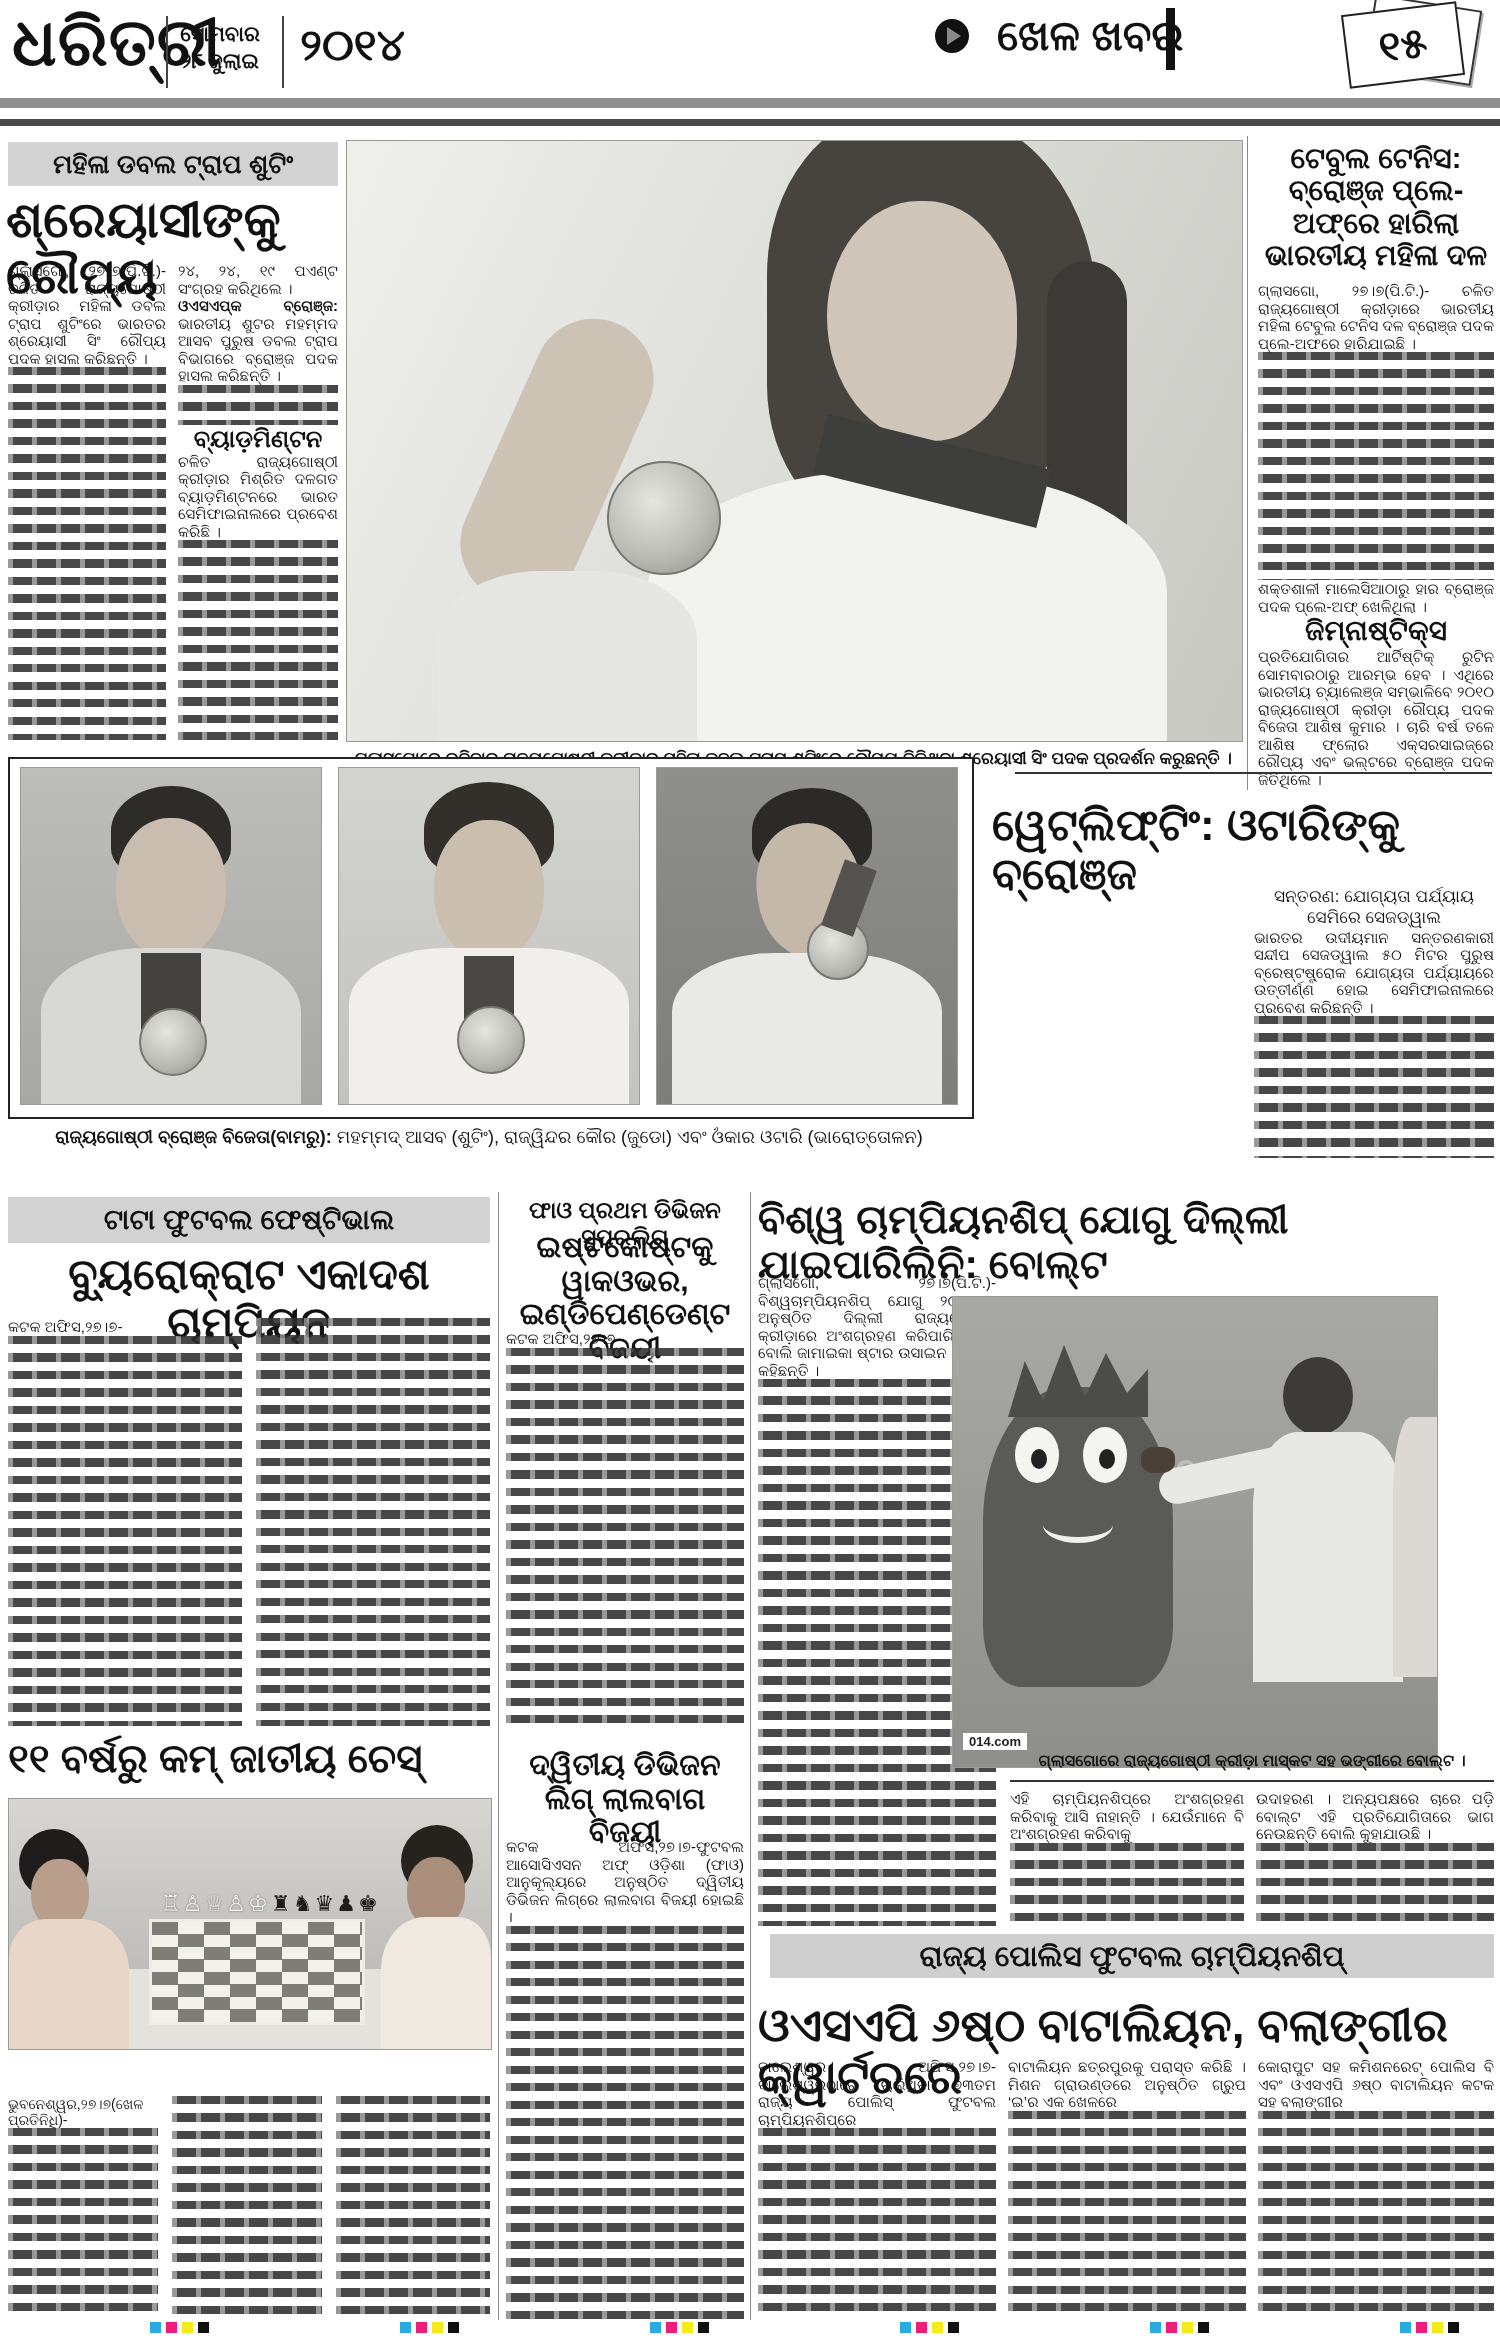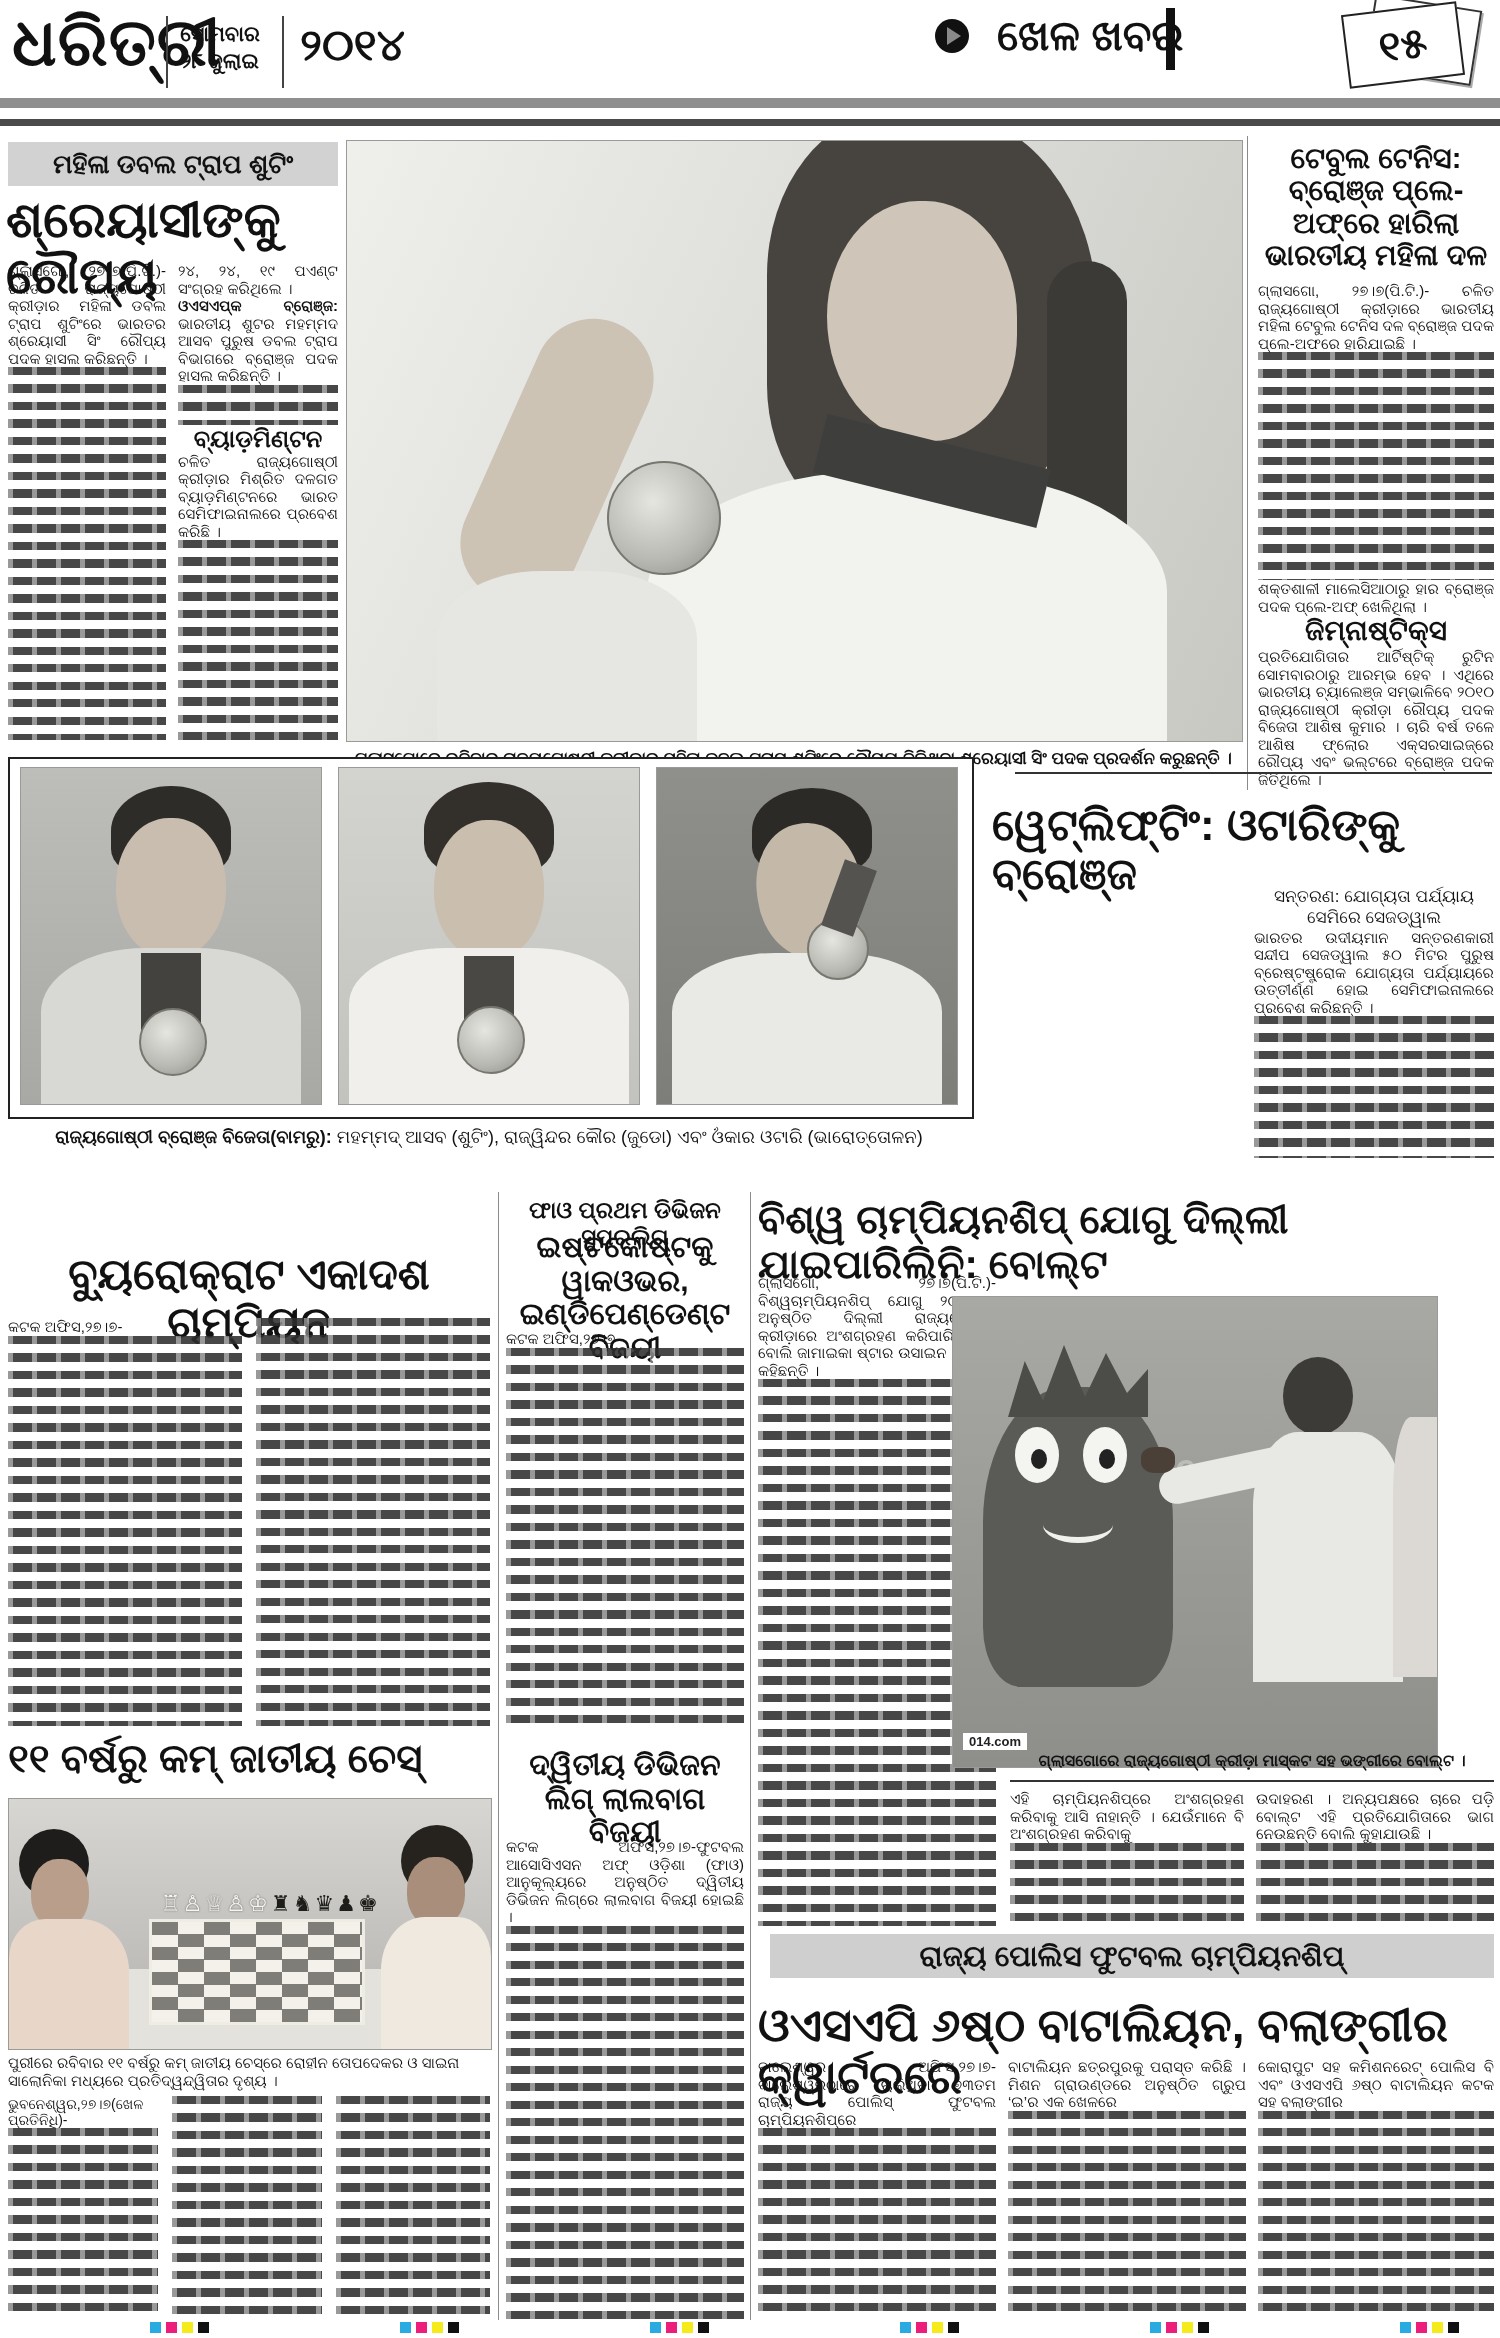--- a/index.html
+++ b/index.html
@@ -148,20 +148,21 @@
       <div class="blob" style="left:175px;top:95px;width:34px;height:70px;background:#55534f;transform:rotate(20deg);"></div>
     </div>
   </div>
   <div class="abs caption center" style="left:8px;top:1127px;width:962px;font-size:18px;">
     <b>ରାଜ୍ୟଗୋଷ୍ଠୀ ବ୍ରୋଞ୍ଜ ବିଜେତା(ବାମରୁ):</b><span> ମହମ୍ମଦ୍ ଆସବ (ଶୁଟିଂ), ରାଜ୍‌ୱିନ୍ଦର କୌର (ଜୁଡୋ) ଏବଂ ଓଁକାର ଓଟାରି (ଭାରୋତ୍ତୋଳନ)</span>
   </div>
 
   <div class="vrule" style="left:498px;top:1192px;height:1128px;"></div>
   <div class="vrule" style="left:750px;top:1192px;height:1128px;"></div>
 
+  <div class="abs kicker" style="left:8px;top:1197px;width:482px;height:46px;line-height:46px;font-size:28px;">ଟାଟା ଫୁଟବଲ ଫେଷ୍ଟିଭାଲ</div>
   <div class="abs headline center" style="left:0px;top:1250px;width:498px;font-size:43px;">ବ୍ୟୁରୋକ୍ରାଟ ଏକାଦଶ ଚାମ୍ପିୟନ</div>
   <div class="abs col" style="left:8px;top:1318px;width:234px;height:408px;">
     <p class="snippet">କଟକ ଅଫିସ,୨୭।୭-</p>
     <div class="fill"></div>
   </div>
   <div class="abs col" style="left:256px;top:1318px;width:234px;height:408px;">
     <div class="fill"></div>
   </div>
 
   <div class="abs headline" style="left:8px;top:1736px;width:482px;font-size:40px;">୧୧ ବର୍ଷରୁ କମ୍ ଜାତୀୟ ଚେସ୍</div>
@@ -171,21 +172,20 @@
          background:repeating-conic-gradient(#f3f1ea 0 90deg,#7e7d78 90deg 180deg) 0 0/52px 25px;"></div>
     <div class="chessrow" style="left:152px;top:92px;color:#f7f5ef;text-shadow:0 0 2px #555;">♖♙♕♙♔</div>
     <div class="chessrow" style="left:262px;top:92px;color:#1d1d1b;">♜♞♛♟♚</div>
     <div class="blob" style="left:10px;top:30px;width:70px;height:70px;background:#1f1d1b;border-radius:50%;"></div>
     <div class="blob" style="left:22px;top:60px;width:58px;height:70px;background:#b99f8b;border-radius:46%;"></div>
     <div class="blob" style="left:0px;top:120px;width:120px;height:130px;background:#e8d7c8;border-radius:30% 40% 0 0;"></div>
     <div class="blob" style="left:392px;top:26px;width:72px;height:72px;background:#26231f;border-radius:50%;"></div>
     <div class="blob" style="left:398px;top:58px;width:58px;height:70px;background:#a98f7b;border-radius:46%;"></div>
     <div class="blob" style="left:372px;top:118px;width:110px;height:132px;background:#efe9df;border-radius:40% 30% 0 0;"></div>
   </div>
-  <div class="abs caption" style="left:8px;top:2054px;width:482px;font-size:15px;line-height:18px;">ପୁରୀରେ ରବିବାର ୧୧ ବର୍ଷରୁ କମ୍ ଜାତୀୟ ଚେସ୍‌ରେ ରୋହୀନ ତୋପଦେକର ଓ ସାଇନା ସାଲୋନିକା ମଧ୍ୟରେ ପ୍ରତିଦ୍ୱନ୍ଦ୍ୱିତାର ଦୃଶ୍ୟ ।</div>
   <div class="abs col" style="left:8px;top:2096px;width:150px;height:224px;">
     <p class="snippet" style="font-size:14px;line-height:16px;">ଭୁବନେଶ୍ୱର,୨୭।୭(ଖେଳ ପ୍ରତିନିଧି)-</p>
     <div class="fill"></div>
   </div>
   <div class="abs col" style="left:172px;top:2096px;width:150px;height:224px;">
     <div class="fill"></div>
   </div>
   <div class="abs col" style="left:336px;top:2096px;width:154px;height:224px;">
     <div class="fill"></div>
   </div>

